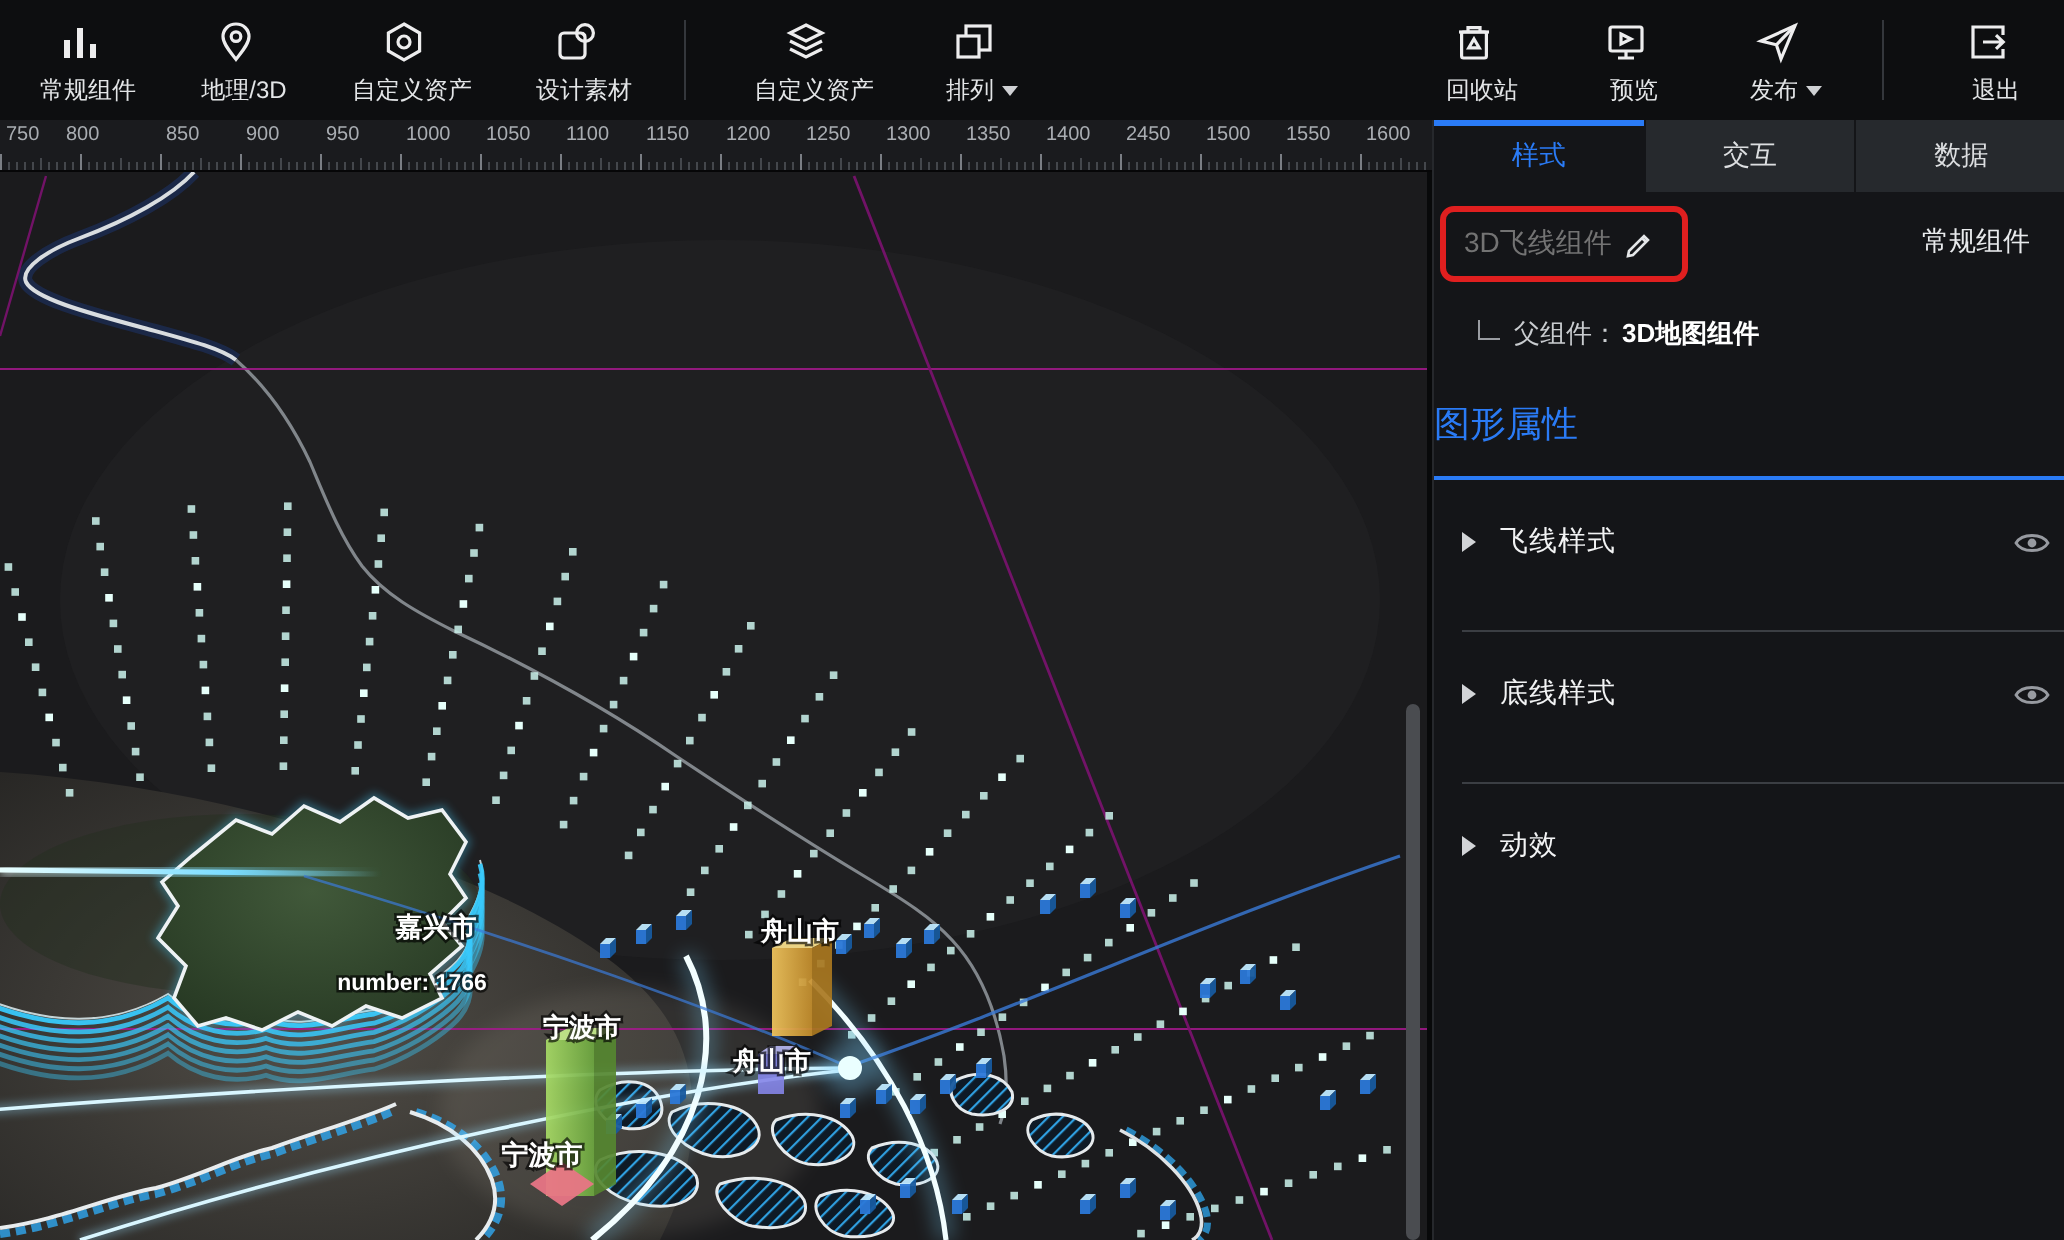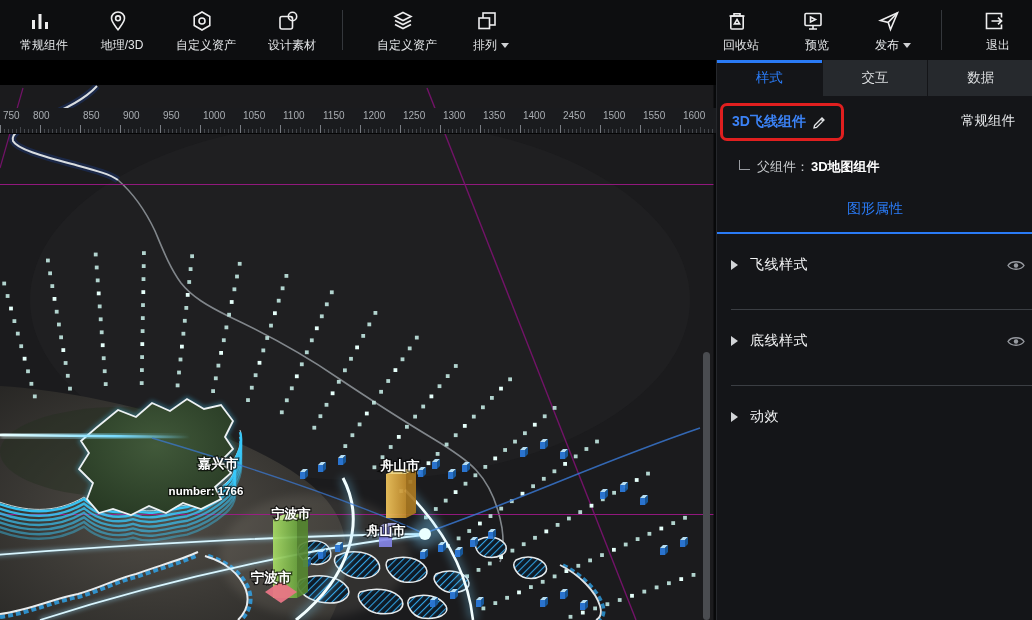--- a/index.html
+++ b/index.html
@@ -14,47 +14,47 @@
            padding:8px 12px 0 12px;min-width:52px;cursor:pointer;}
   .tb-item .ico{height:26px;display:flex;align-items:center;justify-content:center;}
   .tb-item .lbl{font-size:12px;color:#e3e5e7;margin-top:3px;white-space:nowrap;display:flex;align-items:center;gap:4px;margin-left:8px;}
   .tb-item.disabled .lbl{color:#63666b;}
   .tb-item.disabled svg *{stroke:#63666b !important;fill-opacity:.6;}
   .caret{width:0;height:0;border-left:4px solid transparent;border-right:4px solid transparent;
          border-top:5px solid #cfd1d4;display:inline-block;}
   .tb-sep{width:1px;height:40px;background:#34373c;margin:10px 14px 0 14px;}
   
   #ruler{position:absolute;left:0;top:60px;width:716px;height:25px;background:#1a1b1e;
-         border-bottom:1px solid #060607;overflow:hidden;z-index:20;margin-top:48px;}
+         border-bottom:1px solid #060607;overflow:hidden;z-index:20;}
   .r-lbl{position:absolute;top:2px;font-size:10px;color:#a9adb2;}
   .r-tick{position:absolute;bottom:0;width:1px;background:#44474c;}
   .r-tick.major{background:#7a7e84;}
   
   #canvas-wrap{position:absolute;left:0;top:85px;width:716px;height:535px;background:#1b1b1d;overflow:hidden;}
   #canvas-wrap svg{display:block;}
   svg text{font-family:"Liberation Sans","DejaVu Sans",sans-serif;}
   
   #panel{position:absolute;left:716px;top:60px;width:316px;height:560px;background:#141518;
          border-left:1px solid #26282c;z-index:25;}
   #tabs{display:flex;height:36px;}
   .tab{flex:1;display:flex;align-items:center;justify-content:center;font-size:13.5px;
        background:#26292d;color:#dcdee0;border-left:1px solid #141518;cursor:pointer;position:relative;}
   .tab:first-child{border-left:none;}
   .tab.active{background:#141518;color:#2a7bf6;}
   .tab.active::before{content:"";position:absolute;left:0;top:0;right:0;height:3px;background:#2a7bf6;}
   #title-row{position:relative;height:58px;}
   #red-box{position:absolute;left:3px;top:7px;width:124px;height:38px;border:3px solid #e01f1f;
            border-radius:7px;display:flex;align-items:center;padding-left:9px;box-sizing:border-box;cursor:pointer;}
-  #comp-title{font-size:14px;font-weight:bold;color:#3b82f6;white-space:nowrap;}
+  #comp-title{font-size:14px;font-weight:normal;color:#737373;white-space:nowrap;}
   #edit-pencil{margin-left:6px;display:flex;align-items:center;cursor:pointer;}
   #back-parent{position:absolute;right:18px;top:16px;font-size:13.5px;color:#e8eaec;cursor:pointer;}
   #parent-row{display:flex;align-items:center;margin:4px 0 0 22px;font-size:13px;color:#c9cccf;}
   #corner{width:10px;height:9px;border-left:1.5px solid #9a9da2;border-bottom:1.5px solid #9a9da2;margin-right:7px;margin-top:-4px;}
   #parent-name{font-weight:bold;color:#fff;margin-left:2px;font-size:13px;}
-  #prop-header{margin-top:24px;text-align:center;font-size:14px;color:#2a7bf6;}
+  #prop-header{margin-top:24px;font-size:18px;color:#2a7bf6;}
   #blue-line{height:2px;background:#2a7bf6;margin-top:14px;}
   .prop-section{position:relative;height:76px;}
   .sec-head{position:absolute;top:22px;left:14px;right:8px;display:flex;align-items:center;cursor:pointer;}
   .tri{width:0;height:0;border-top:5px solid transparent;border-bottom:5px solid transparent;
        border-left:7px solid #d2d4d7;margin-right:12px;}
   .sec-lbl{font-size:14px;color:#f2f3f4;letter-spacing:.5px;}
   .sec-eye{margin-left:auto;display:flex;align-items:center;cursor:pointer;}
   .sec-div{position:absolute;bottom:0;left:14px;right:0;border-top:1px solid #3b3e43;}
 </style>
 </head>

